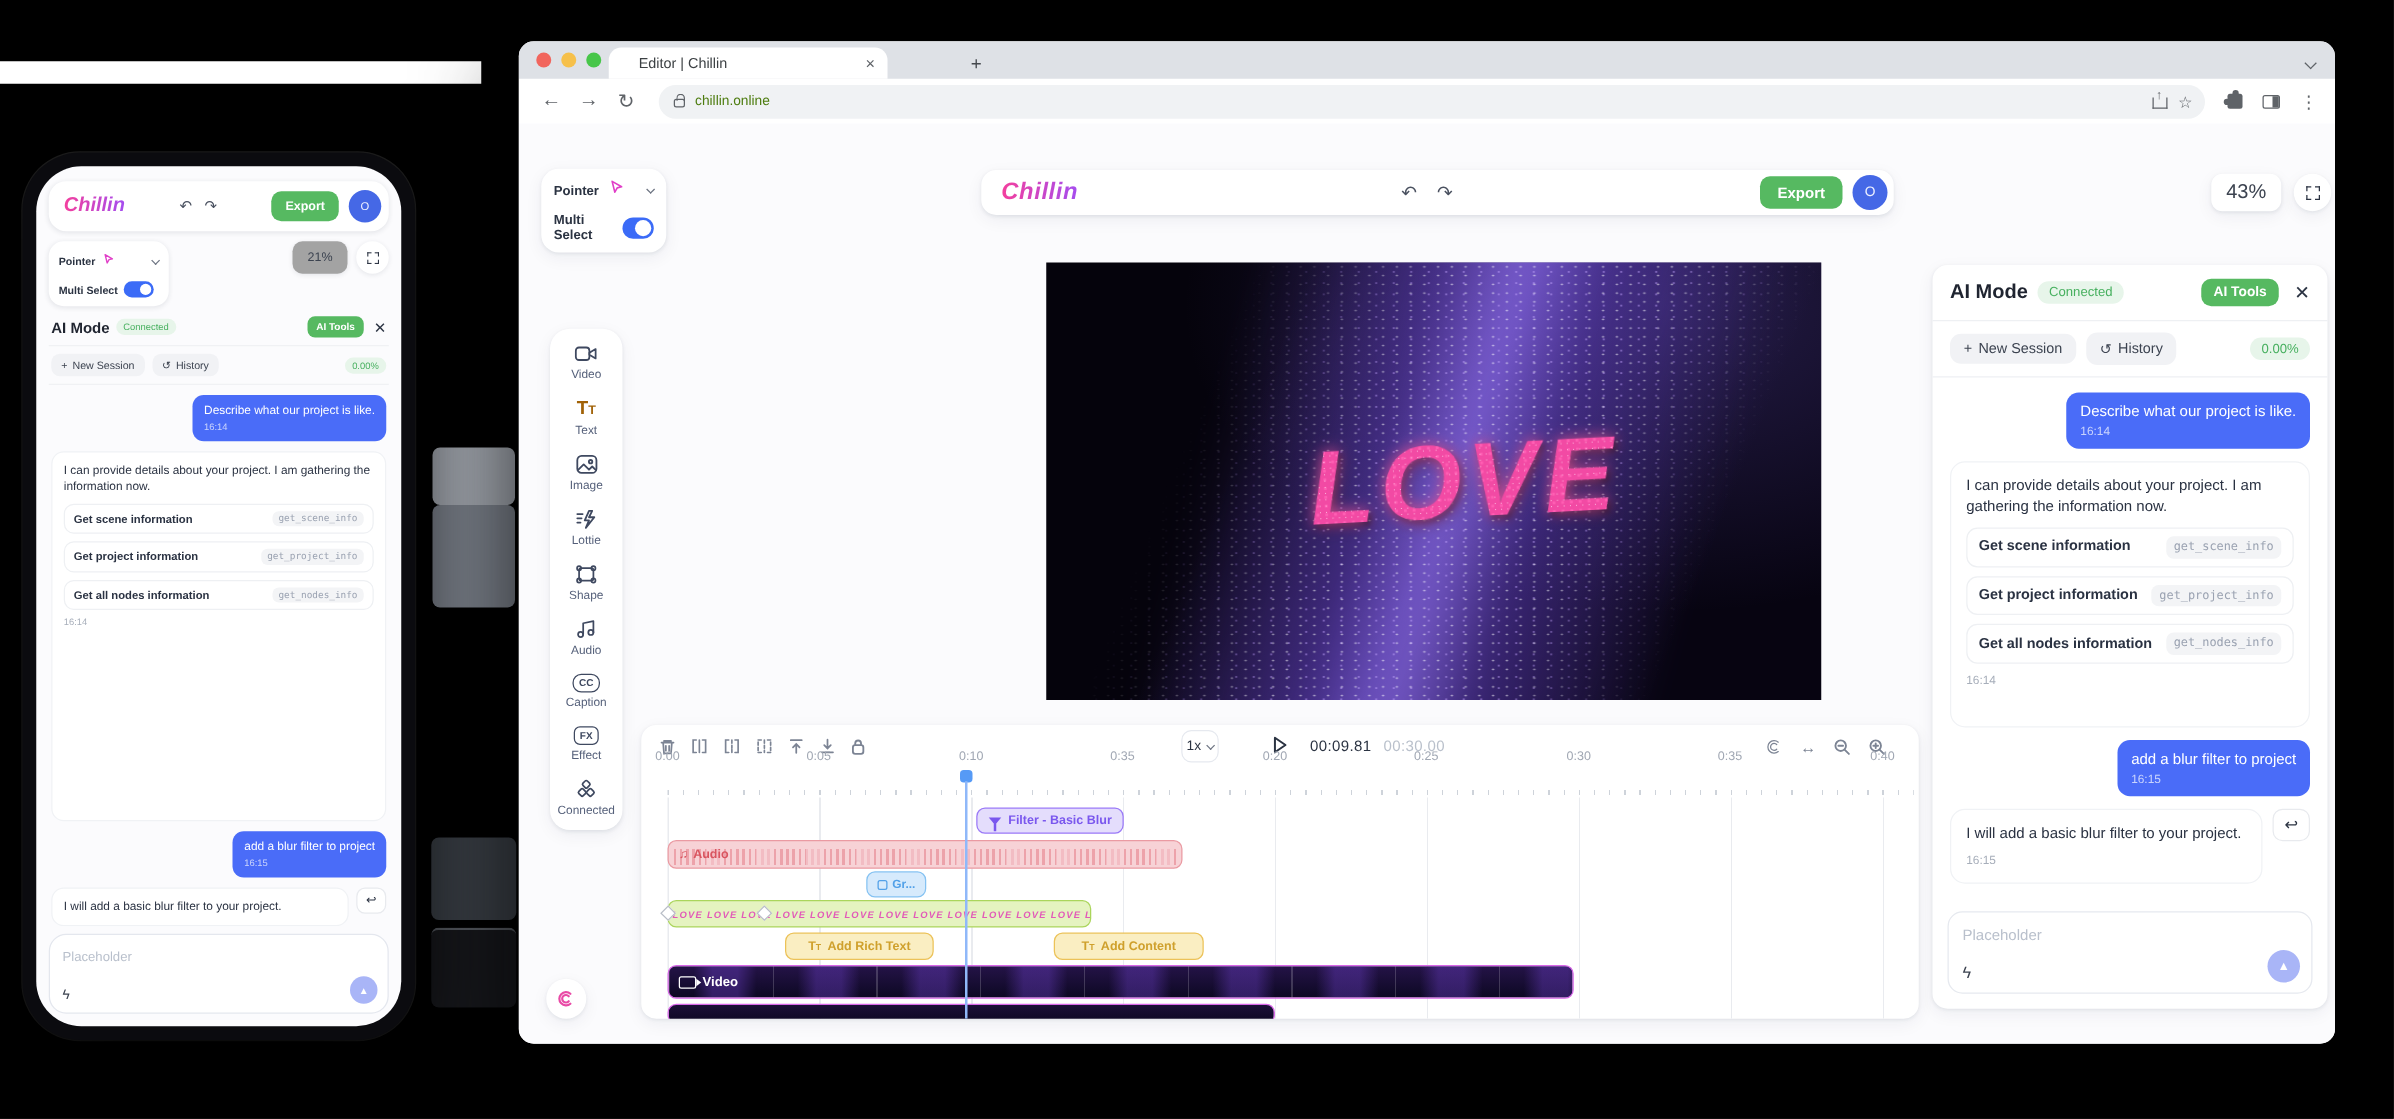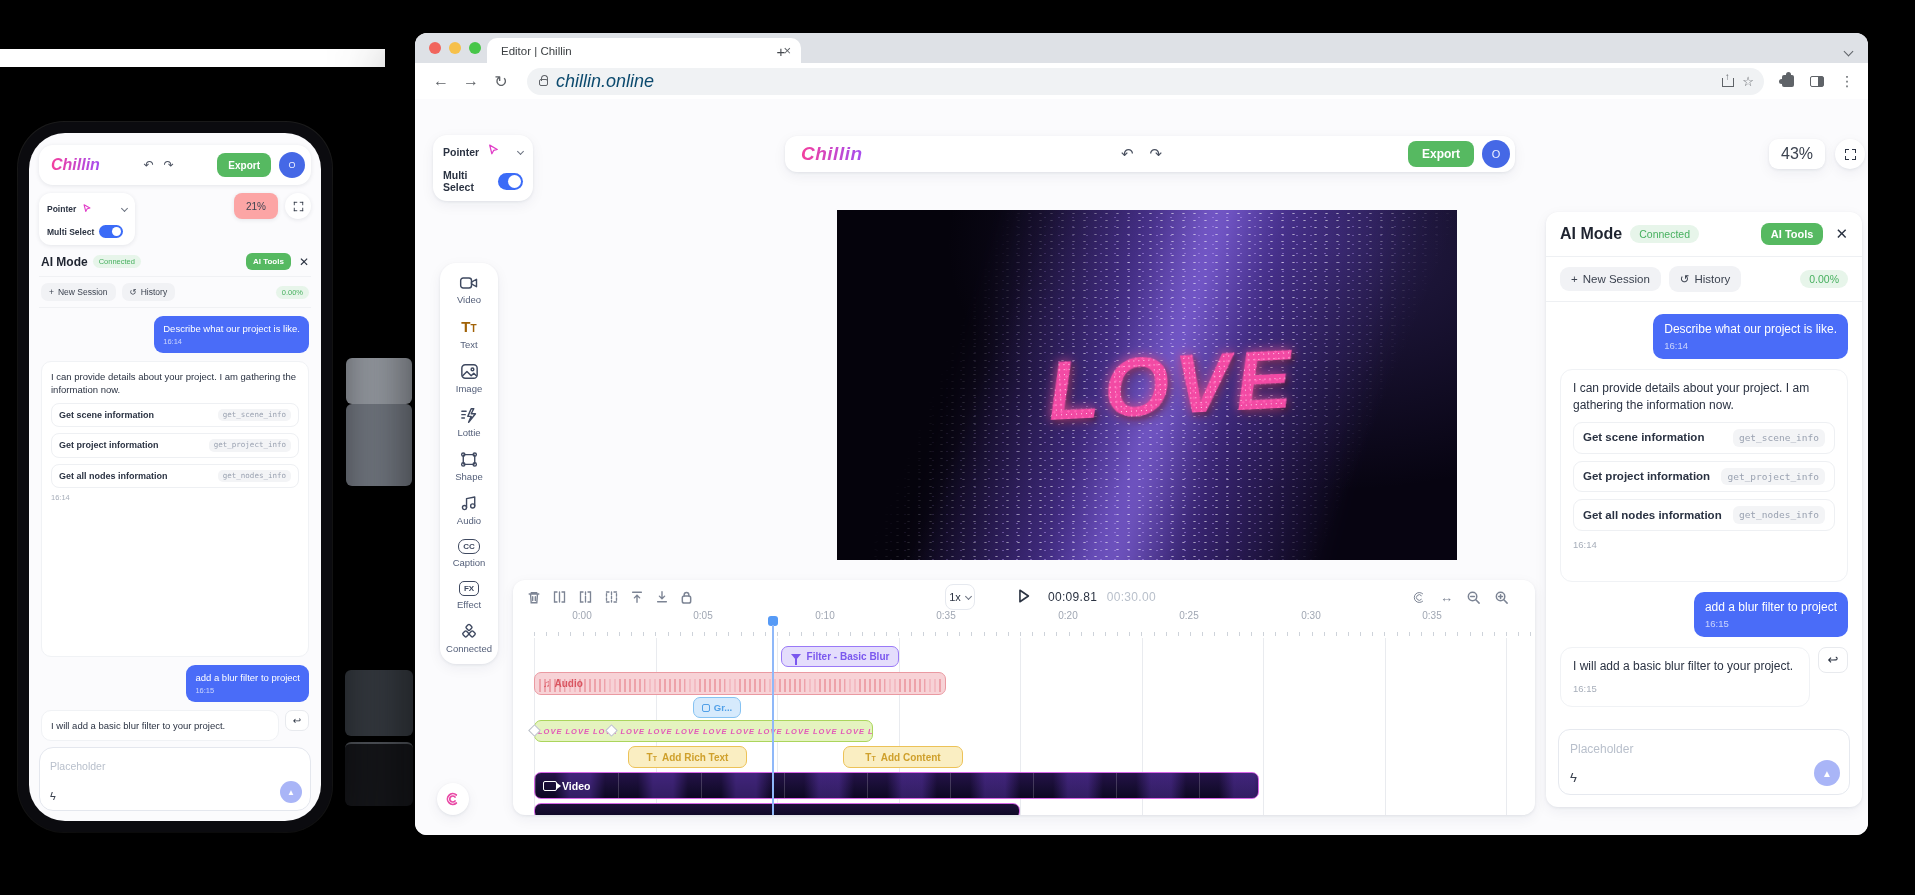--- a/index.html
+++ b/index.html
@@ -12,32 +12,32 @@
   .frag2 { left:346px; top:404px; width:66px; height:82px; background:#7e848e; }
   .frag3 { left:345px; top:670px; width:68px; height:66px; background:#3a3f46; }
   .frag4 { left:345px; top:742px; width:68px; height:64px; background:#17181c; border-top:2px solid #565a61; }
 
   
   .window { position:absolute; left:415px; top:33px; width:1453px; height:802px; border-radius:12px; background:#fbfbfd; box-shadow:0 0 0 1px rgba(0,0,0,.35), 0 30px 80px rgba(0,0,0,.8); overflow:hidden; }
   .tabbar { height:30px; background:#dee1e6; display:flex; align-items:flex-end; position:relative; }
   .lights { display:flex; gap:8px; position:absolute; left:14px; top:9px; }
   .light { width:12px; height:12px; border-radius:50%; }
   .l-red{background:#f1655d;} .l-yellow{background:#f6c04a;} .l-green{background:#47c649;}
-  .tab { position:absolute; left:72px; bottom:0; width:314px; height:25px; background:#fff; border-radius:10px 10px 0 0; display:flex; align-items:center; padding:0 10px 0 14px; }
+  .tab { position:absolute; left:72px; bottom:0; width:223px; height:25px; background:#fff; border-radius:10px 10px 0 0; display:flex; align-items:center; padding:0 10px 0 24px; }
   .tab-title { font-size:11.5px; color:#3c4043; flex:1; white-space:nowrap; overflow:hidden; }
   .tab-close { font-size:13px; color:#5f6368; cursor:pointer; }
   .tab-plus { position:absolute; left:356px; bottom:3px; font-size:15px; color:#45494e; width:20px; text-align:center; }
   .tab-chev { position:absolute; right:16px; top:8px; }
   .chev { display:inline-block; width:7px; height:7px; border-right:1.8px solid #5f6368; border-bottom:1.8px solid #5f6368; transform:rotate(45deg); }
   .toolbar { height:36px; background:#fff; display:flex; align-items:center; padding:0 14px; gap:6px; }
   .nav-ic { font-size:16px; color:#5f6368; width:24px; text-align:center; }
   .omnibox { flex:1; height:27px; background:#f0f2f4; border-radius:14px; margin-left:8px; display:flex; align-items:center; padding:0 10px 0 12px; gap:8px; }
   .lock { width:9px; height:7px; border:1.4px solid #5f6368; border-radius:2px; position:relative; margin-top:3px; }
   .lock::before { content:""; position:absolute; left:1px; top:-5px; width:5px; height:5px; border:1.4px solid #5f6368; border-bottom:none; border-radius:4px 4px 0 0; }
-  .url { font-size:18px; color:#0c4a6e; flex:1;font-style:italic; }
+  .url { font-size:11px; color:#4d7c0f; flex:1; }
   .omni-ic { color:#5f6368; font-size:13px; }
   .share-ic { width:12px; height:12px; position:relative; }
   .share-ic::before { content:""; position:absolute; left:0; right:0; bottom:0; height:8px; border:1.4px solid #5f6368; border-top:none; }
   .share-ic::after { content:"↑"; position:absolute; left:2.5px; top:-4px; font-size:10px; color:#5f6368; }
   .chrome-ics { display:flex; align-items:center; gap:16px; margin-left:12px; }
   .puzzle { width:12px; height:12px; background:#5f6368; border-radius:2px; position:relative; }
   .puzzle::before { content:""; position:absolute; top:-3px; left:3.5px; width:5px; height:5px; border-radius:50%; background:#5f6368; }
   .puzzle::after { content:""; position:absolute; left:-3px; top:3.5px; width:5px; height:5px; border-radius:50%; background:#5f6368; }
   .panel-ic { width:14px; height:11px; border:1.6px solid #5f6368; border-radius:2px; position:relative; }
   .panel-ic::after { content:""; position:absolute; right:0; top:0; bottom:0; width:5px; background:#5f6368; }
@@ -103,21 +103,21 @@
   .timeline { position:absolute; left:98px; top:481px; width:1022px; height:235px; overflow:hidden; }
   .tl-toolbar { position:absolute; top:0; left:0; right:0; height:34px; }
   .tl-left { position:absolute; left:14px; top:0; height:34px; display:flex; align-items:center; gap:11px; }
   .tl-left svg { stroke:#7c8494; fill:none; stroke-width:1.6; stroke-linecap:round; }
   .speed { position:absolute; left:432px; top:4px; width:30px; height:26px; border:1px solid #e6e9ef; border-radius:8px; display:flex; align-items:center; justify-content:center; gap:5px; font-size:11px; color:#2b3342; }
   .play-btn { position:absolute; left:503px; top:8px; }
   .tl-time { position:absolute; left:535px; top:10px; font-size:12px; color:#2b3342; letter-spacing:.3px; }
   .tl-time .total { color:#b9c0cb; margin-left:6px; }
   .tl-right { position:absolute; right:26px; top:0; height:34px; display:flex; align-items:center; gap:13px; }
   .tl-right svg { stroke:#7c8494; fill:none; stroke-width:1.6; stroke-linecap:round; }
-  .ruler-label { position:absolute; top:30px; font-size:10px; color:#a0a7b3; transform:translateX(-50%);margin-left:48px; }
+  .ruler-label { position:absolute; top:20px; font-size:10px; color:#a0a7b3; transform:translateX(-50%); }
   .tickstrip { position:absolute; left:21px; top:52px; width:997px; height:4px;
       background:repeating-linear-gradient(90deg,#ced3da 0 1px, transparent 1px 12.15px); }
   .grid { position:absolute; left:21px; top:58px; width:998px; height:177px;
       background:repeating-linear-gradient(90deg,#e9ebef 0 1px, transparent 1px 121.5px); }
   .playhead { position:absolute; left:255px; top:36px; width:10px; height:199px; z-index:6; }
   .playhead .handle { width:10px; height:10px; border-radius:3px; background:#569af6; }
   .playhead .line { position:absolute; left:4px; top:9px; width:2px; height:190px; background:#8fb8f9; }
 
   .clip { position:absolute; border-radius:7px; border:1.5px solid; display:flex; align-items:center; font-weight:bold; z-index:3; overflow:hidden; }
   .clip-filter { left:268px; top:66px; width:118px; height:21px; background:#e4ddfc; border-color:#9a79f7; color:#7a57ee; font-size:10px; justify-content:center; gap:6px; }
@@ -181,21 +181,21 @@
   .p-head { background:#fff; border-radius:14px; box-shadow:0 1px 4px rgba(25,35,60,.1); height:40px; display:flex; align-items:center; padding:0 6px 0 12px; gap:8px; flex:none; }
   .p-logo { font-size:16px; font-weight:bold; font-style:italic; background:linear-gradient(90deg,#f43f9d,#a44df0); -webkit-background-clip:text; background-clip:text; color:transparent; }
   .p-undoredo { margin-left:auto; display:flex; gap:10px; font-size:12px; color:#4a5160; }
   .p-export { margin-left:auto; background:#56b961; color:#fff; font-size:10px; font-weight:bold; border:none; border-radius:8px; height:24px; padding:0 11px; }
   .p-avatar { width:26px; height:26px; border-radius:50%; background:#4568e6; color:#eef1ff; font-size:9px; display:flex; align-items:center; justify-content:center; }
   .p-row2 { display:flex; align-items:flex-start; margin-top:8px; flex:none; }
   .p-pointer { background:#fff; border-radius:12px; box-shadow:0 1px 4px rgba(25,35,60,.1); width:96px; padding:7px 8px; display:flex; flex-direction:column; gap:7px; }
   .p-plabel { font-size:8.5px; font-weight:bold; color:#2b3342; }
   .p-toggle { width:24px; height:13px; border-radius:7px; background:#3b6bf7; position:relative; margin-left:5px; }
   .p-toggle::after { content:""; position:absolute; right:2px; top:2px; width:9px; height:9px; border-radius:50%; background:#fff; }
-  .p-zoom { margin-left:auto; background:#fca5a5; border-radius:8px; box-shadow:0 1px 4px rgba(25,35,60,.1); width:44px; height:26px; display:flex; align-items:center; justify-content:center; font-size:10px; color:#3c4350; }
+  .p-zoom { margin-left:auto; background:#a3a3a3; border-radius:8px; box-shadow:0 1px 4px rgba(25,35,60,.1); width:44px; height:26px; display:flex; align-items:center; justify-content:center; font-size:10px; color:#3c4350; }
   .p-fs { margin-left:7px; background:#fff; border-radius:50%; box-shadow:0 1px 4px rgba(25,35,60,.1); width:26px; height:26px; display:flex; align-items:center; justify-content:center; }
   .p-canvas { margin-top:9px; height:118px; border-radius:4px; flex:none; }
   .p-canvas .love { font-size:34px; letter-spacing:2px; }
   .p-ai-head { display:flex; align-items:center; gap:5px; padding:8px 2px 6px; flex:none; }
   .p-ai-title { font-size:12px; font-weight:bold; color:#1f2430; }
   .p-pill-green { background:#e7f5ea; color:#47b05f; font-size:7.5px; border-radius:8px; padding:2px 6px; }
   .p-ai-tools { margin-left:auto; background:#56b961; color:#fff; border:none; font-size:8px; font-weight:bold; border-radius:6px; padding:4px 7px; }
   .p-x { font-size:12px; color:#2b3342; margin-left:3px; }
   .p-session { display:flex; align-items:center; gap:6px; padding:6px 2px; border-top:1px solid #f0f1f4; border-bottom:1px solid #f0f1f4; flex:none; }
   .p-pill-gray { background:#f1f2f5; color:#3c4350; font-size:8.5px; border-radius:7px; padding:4px 8px; display:flex; align-items:center; gap:4px; }

